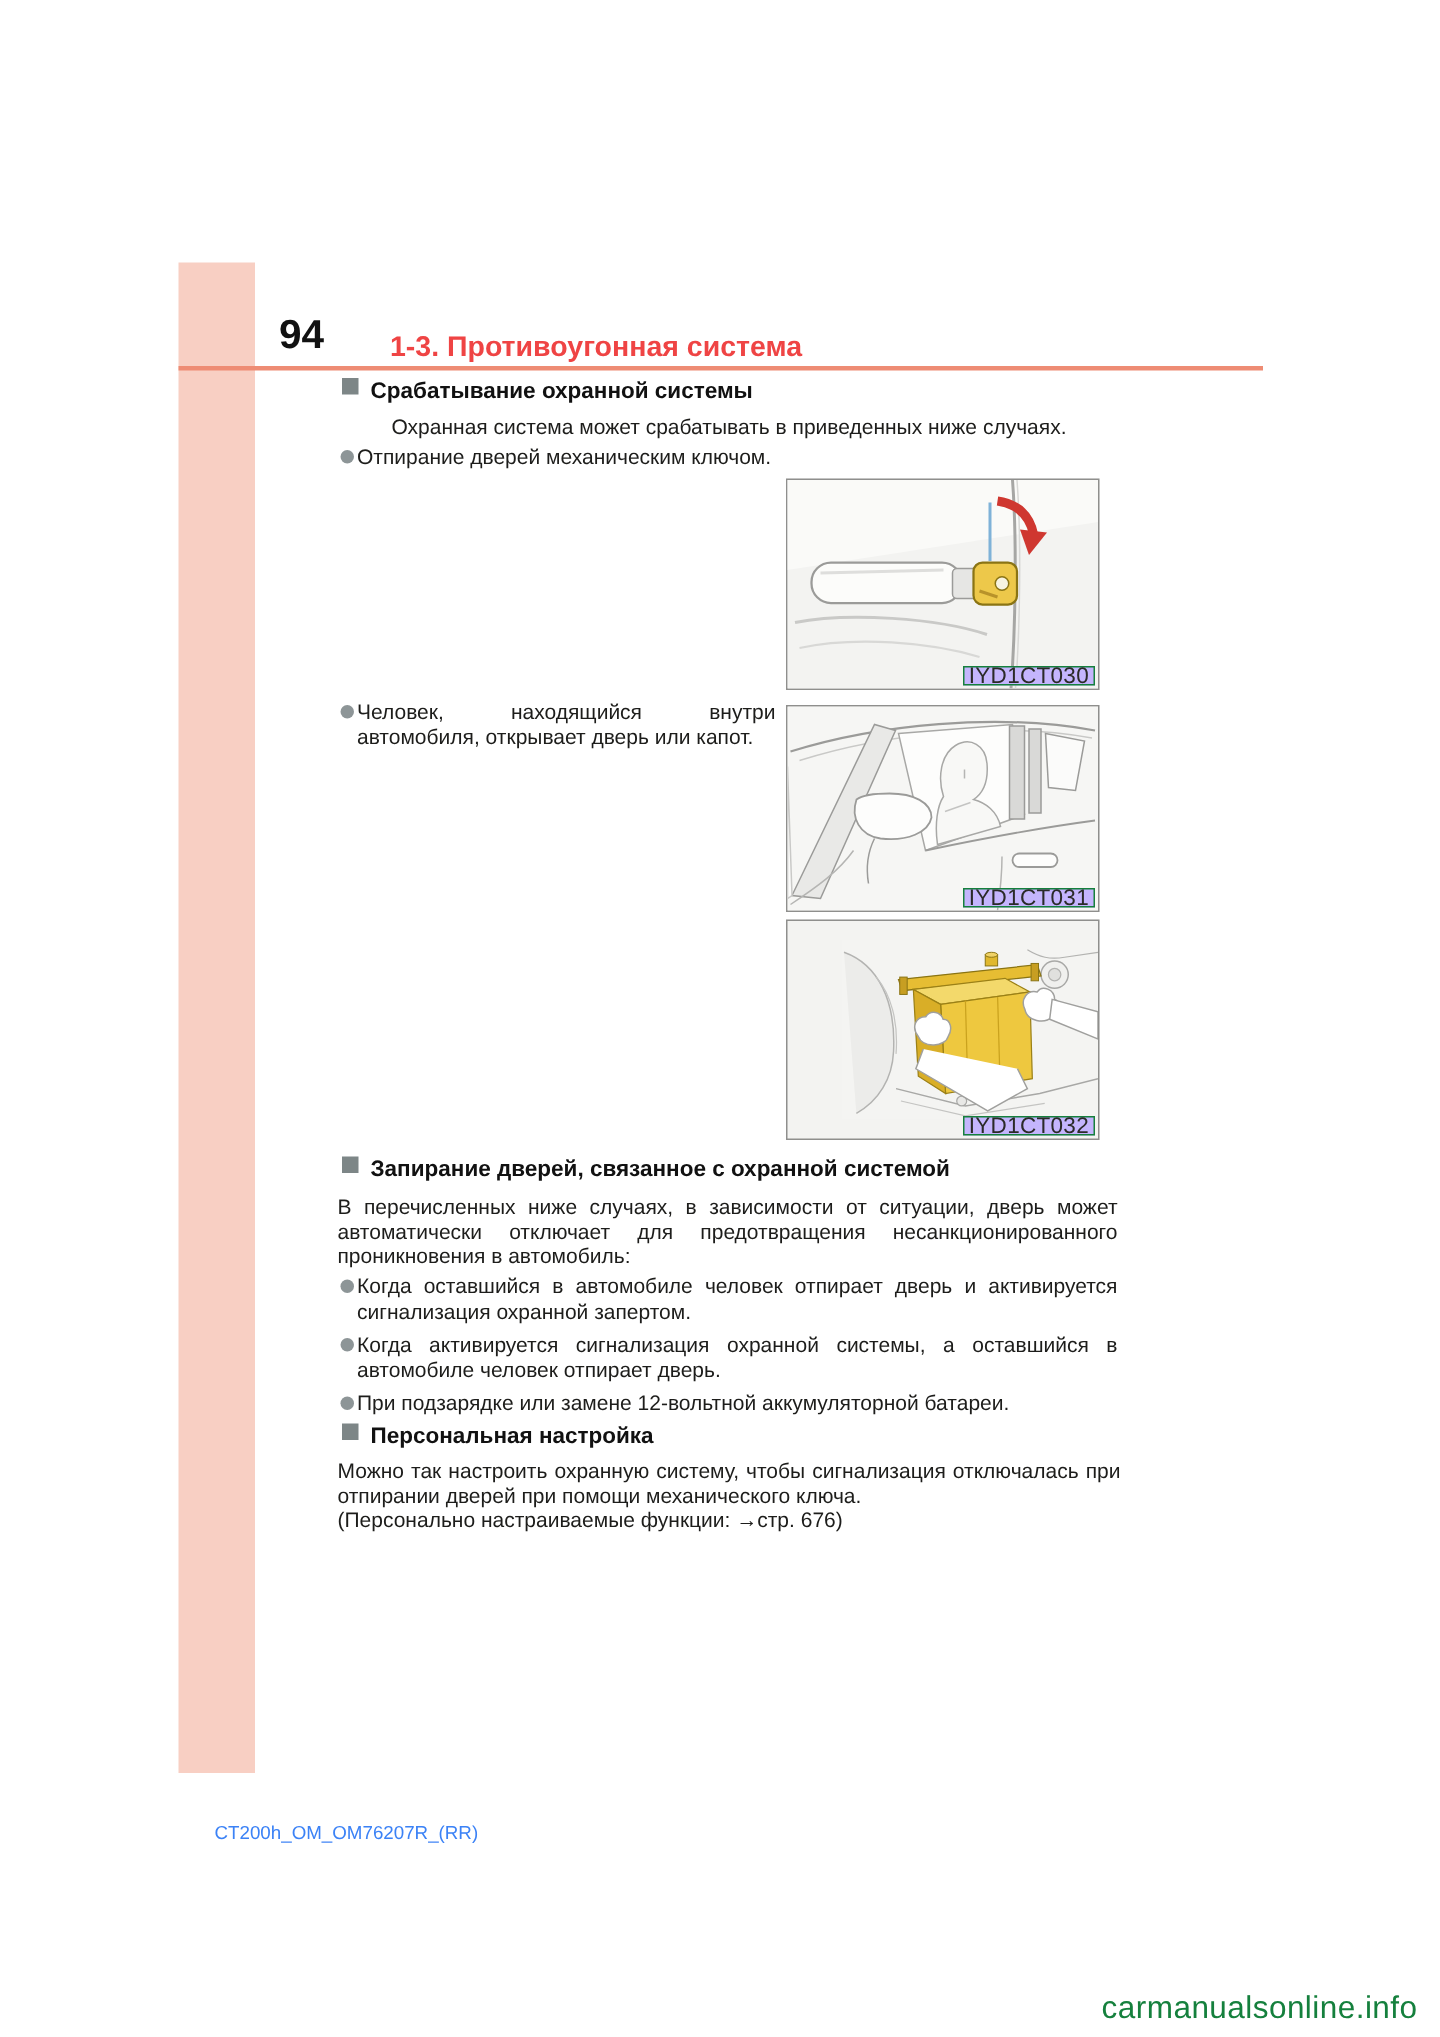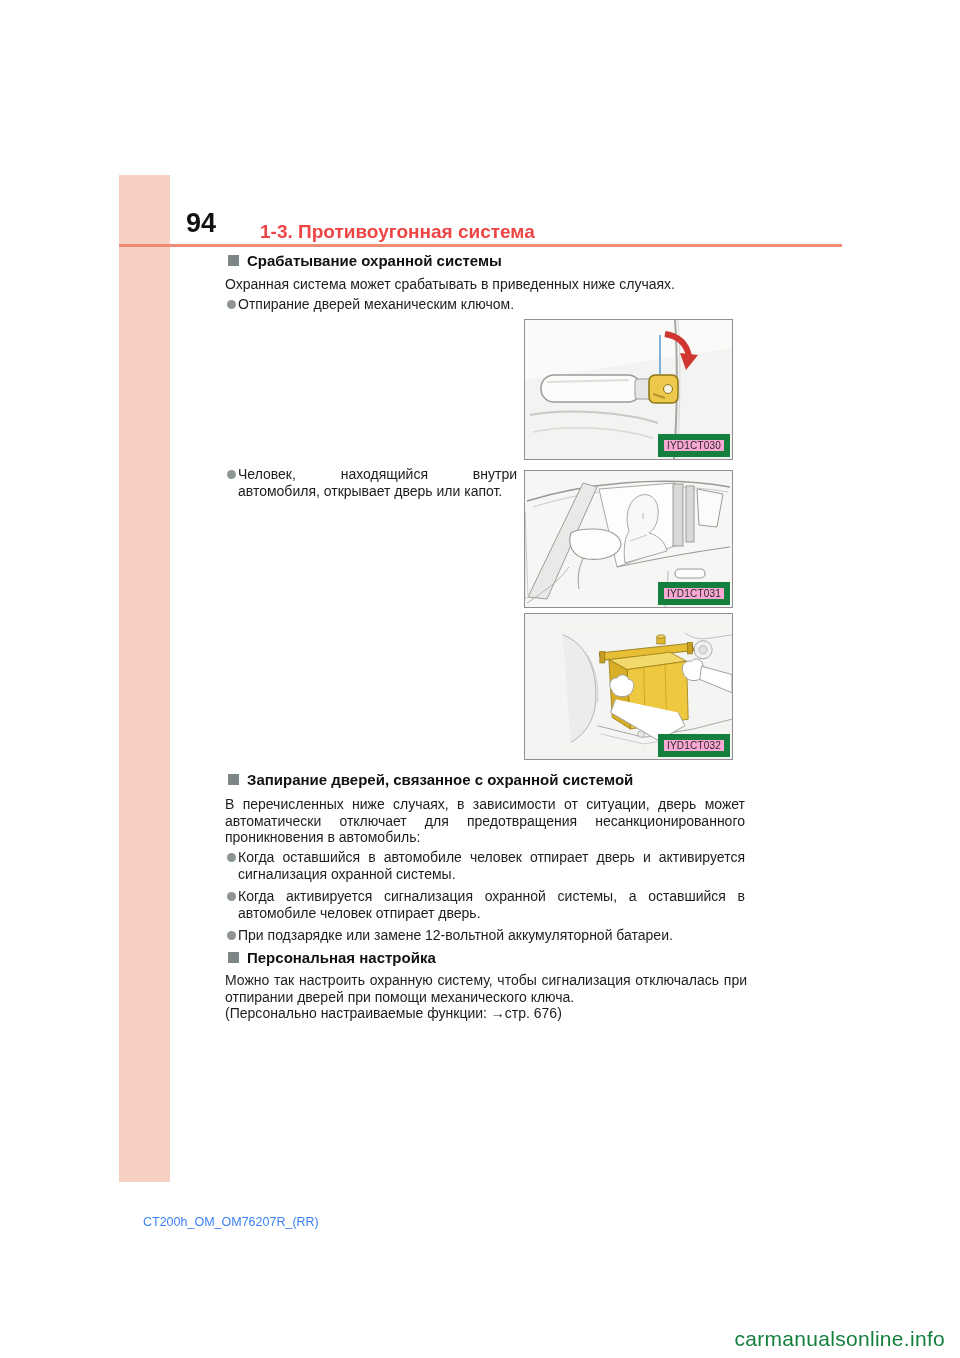--- a/index.html
+++ b/index.html
@@ -5,51 +5,51 @@
   html,body{margin:0;padding:0;background:#e8e8e8;}
   .page{
     position:relative;width:960px;height:1358px;background:#ffffff;
     font-family:"Liberation Sans","DejaVu Sans",sans-serif;color:#1d1d1b;
     overflow:hidden;margin:0 auto;
   }
   .sidebar{position:absolute;left:119px;top:175px;width:51px;height:1007px;background:#f8cfc3;}
   .rule{position:absolute;left:119px;top:244px;width:723px;height:3px;background:#ee8c74;}
   .pagenum{position:absolute;left:186px;top:208px;font-size:27px;font-weight:bold;color:#111;}
   .chapter{position:absolute;left:260px;top:221px;font-size:19px;font-weight:bold;color:#ef4444;}
-  .h-sec{position:absolute;left:214px;font-size:15px;font-weight:bold;color:#111;display:flex;align-items:center;padding-left:14px;}
+  .h-sec{position:absolute;left:214px;font-size:15px;font-weight:bold;color:#111;display:flex;padding-left:14px;}
   .h-sec .sq{display:inline-block;width:11px;height:11px;background:#7d8687;margin-right:8px;flex:0 0 aupx;}
   .body-text{position:absolute;font-size:14px;line-height:16.5px;color:#1d1d1b;}
   .just{text-align:justify;}
   .bullet{position:absolute;font-size:14px;line-height:16.5px;padding-left:11px;}
   .bullet .dot{position:absolute;left:0;top:4px;width:9px;height:9px;border-radius:50%;background:#8d9597;}
   .figure{position:absolute;left:524px;width:209px;border:1px solid #8f8f8d;background:#f3f3f1;box-sizing:border-box;}
   .figure svg{display:block;width:100%;height:100%;}
-  .figlabel{position:absolute;right:2px;bottom:2px;background:#f9a8d4;border:6px solid #15803d;
-    font-size:10px;line-height:11px;padding:0 3px;color:#2a2a28;letter-spacing:0.2px;}
+  .figlabel{position:absolute;right:2px;bottom:2px;background:#c4b5fd;border:1px solid #15803d;
+    font-size:15px;line-height:11px;padding:0 3px;color:#2a2a28;letter-spacing:0.2px;}
   .footer{position:absolute;left:143px;top:1215px;font-size:12.5px;color:#3b82f6;}
   .watermark{position:absolute;left:560px;top:1327px;width:385px;text-align:right;
     font-size:21px;color:#15803d;letter-spacing:0.3px;}
 </style>
 </head>
 <body>
 
 <div class="page">
 
   <div class="sidebar"></div>
   <div class="rule"></div>
 
   <div class="pagenum">94</div>
   <div class="chapter">1-3. Противоугонная система</div>
 
   <div class="h-sec" style="top:252px;">
     <span class="sq"></span>
     <span>Срабатывание охранной системы</span>
   </div>
 
-  <div class="body-text" style="left:225px;top:276px;width:522px;">
+  <div class="body-text" style="left:225px;top:276px;width:522px;text-align:center;">
     <div>Охранная система может срабатывать в приведенных ниже случаях.</div>
   </div>
 
   <div class="bullet" style="left:227px;top:296px;width:279px;">
     <span class="dot"></span>
     <span>Отпирание дверей механическим ключом.</span>
   </div>
 
   <div class="figure" style="top:319px;height:141px;">
     <svg viewBox="0 0 207 139">
@@ -133,21 +133,21 @@
 
   <div class="h-sec" style="top:771px;">
     <span class="sq"></span>
     <span>Запирание дверей, связанное с охранной системой</span>
   </div>
 
   <div class="body-text just" style="left:225px;top:796px;width:520px;">В перечисленных ниже случаях, в зависимости от ситуации, дверь может автоматически отключает для предотвращения несанкционированного проникновения в автомобиль:</div>
 
   <div class="bullet just" style="left:227px;top:849px;width:507px;">
     <span class="dot"></span>
-    <span>Когда оставшийся в автомобиле человек отпирает дверь и активируется сигнализация охранной системы.</span>
+    <span>Когда оставшийся в автомобиле человек отпирает дверь и активируется сигнализация охранной запертом.</span>
   </div>
 
   <div class="bullet just" style="left:227px;top:888px;width:507px;">
     <span class="dot"></span>
     <span>Когда активируется сигнализация охранной системы, а оставшийся в автомобиле человек отпирает дверь.</span>
   </div>
 
   <div class="bullet" style="left:227px;top:927px;width:507px;">
     <span class="dot"></span>
     <span>При подзарядке или замене 12-вольтной аккумуляторной батареи.</span>

